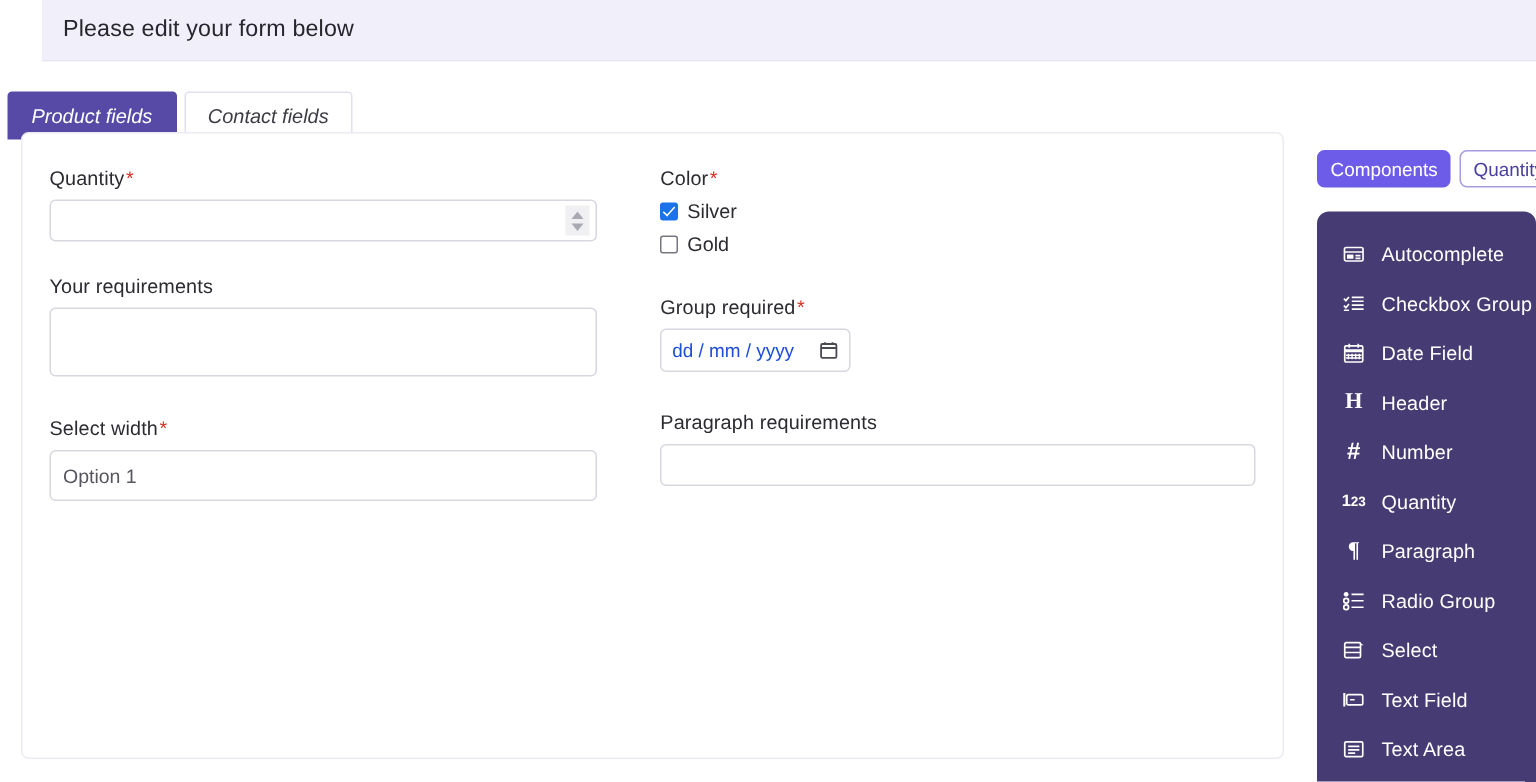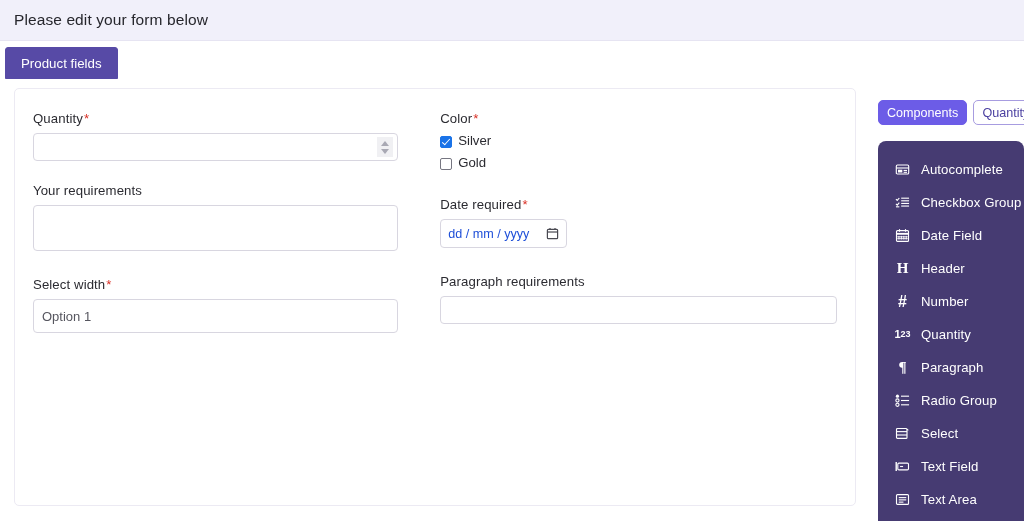--- a/index.html
+++ b/index.html
@@ -18,36 +18,38 @@
 
   
   .header-bar {
     height: 41px;
     background: #f1f0fa;
     display: flex;
     align-items: center;
     padding-left: 14px;
     box-sizing: border-box;
     border-bottom: 1px solid #e6e4f2;
+    margin-left: 28px;
   }
   .header-title {
     font-size: 15.5px;
     color: #26262c;
     letter-spacing: 0.1px;
   }
 
   
   .tab-strip {
     height: 45px;
     background: #ffffff;
     display: flex;
     align-items: flex-start;
     padding-left: 5px;
-    padding-top: 6px;
-    box-sizing: border-box;
+    padding-top: 20px;
+    box-sizing: border-box;
+    font-style: italic;
   }
   .tab {
     height: 32px;
     display: flex;
     align-items: center;
     padding: 0 15px;
     font-size: 13.3px;
     box-sizing: border-box;
     border-radius: 3px 3px 0 0;
     cursor: pointer;
@@ -168,21 +170,21 @@
     color: #56565f;
     background: #ffffff;
     display: flex;
     align-items: center;
     cursor: pointer;
   }
 
   
   .cb-row {
     display: flex;
-    align-items: flex-end;
+    align-items: center;
     margin-bottom: 7px;
     cursor: pointer;
   }
   .cb-box {
     width: 12px;
     height: 12px;
     box-sizing: border-box;
     border: 1px solid #767681;
     border-radius: 2px;
     margin-right: 6px;
@@ -298,20 +300,23 @@
 </head>
 <body>
 
 <div class="header-bar">
   <div class="header-title">Please edit your form below</div>
 </div>
 
 <div class="tab-strip">
   <div class="tab active">
     <span>Product fields</span>
+  </div>
+  <div class="tab inactive">
+    <span>Contact fields</span>
   </div>
 </div>
 
 <div class="content-card">
   <div class="form-cols">
 
     <div class="form-col left">
 
       <div class="field-block">
         <label class="field-label">
@@ -353,21 +358,21 @@
           <span class="cb-label">Silver</span>
         </div>
         <div class="cb-row">
           <span class="cb-box"></span>
           <span class="cb-label">Gold</span>
         </div>
       </div>
 
       <div class="field-block" style="margin-top:27px;">
         <label class="field-label">
-          <span>Date required</span><span class="req-star">*</span>
+          <span>Group required</span><span class="req-star">*</span>
         </label>
         <div class="date-input">
           <span>dd / mm / yyyy</span>
           <span class="cal-icon">
             <svg width="13" height="13" viewBox="0 0 14 14" fill="none" stroke="#4a4a52" stroke-width="1.3">
               <rect x="1.5" y="2.5" width="11" height="10" rx="1"></rect>
               <line x1="1.5" y1="5.4" x2="12.5" y2="5.4"></line>
               <line x1="4.3" y1="1.2" x2="4.3" y2="3.3"></line>
               <line x1="9.7" y1="1.2" x2="9.7" y2="3.3"></line>
             </svg>

